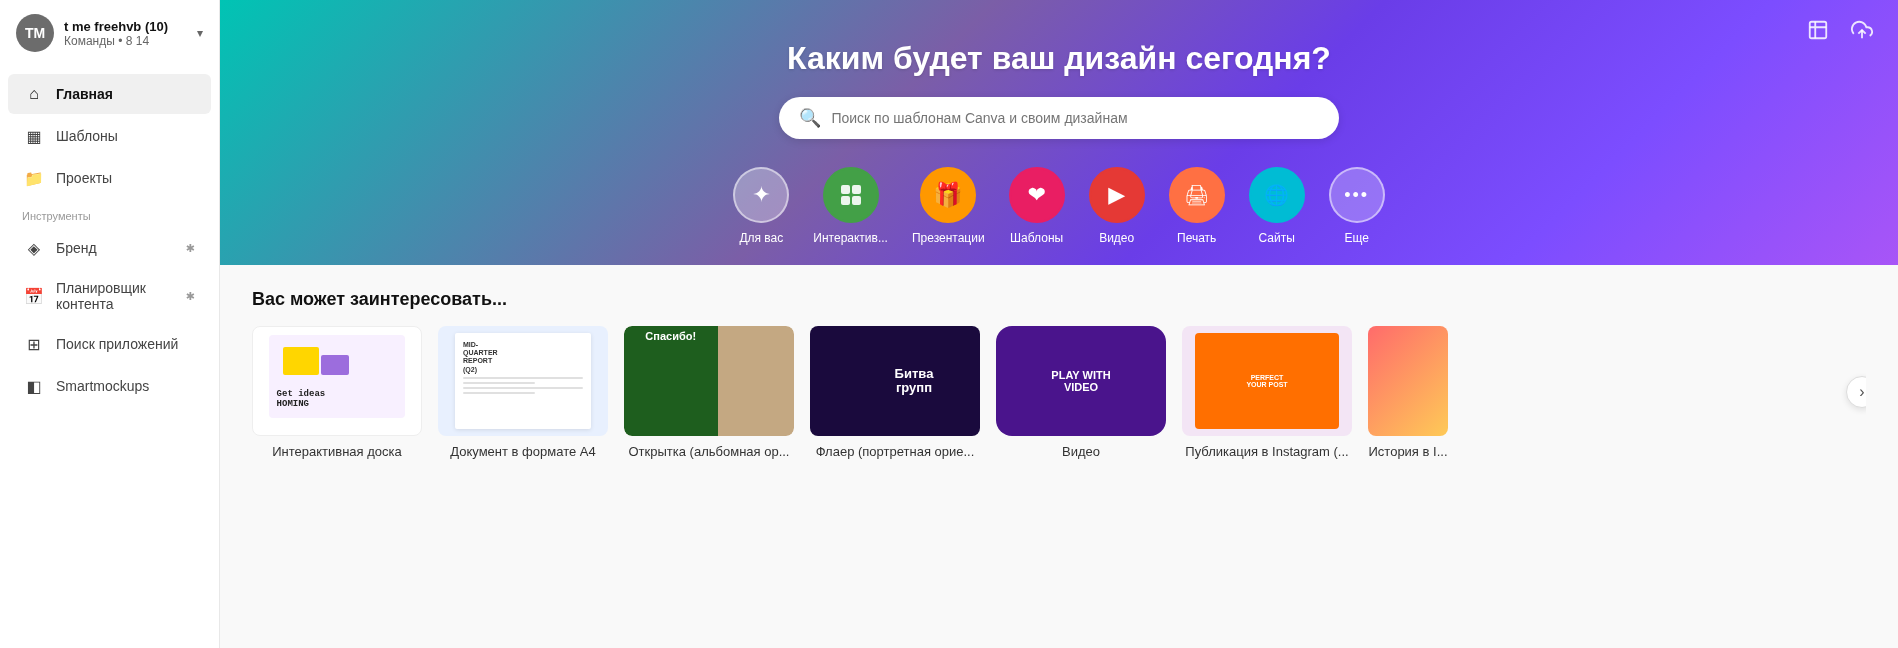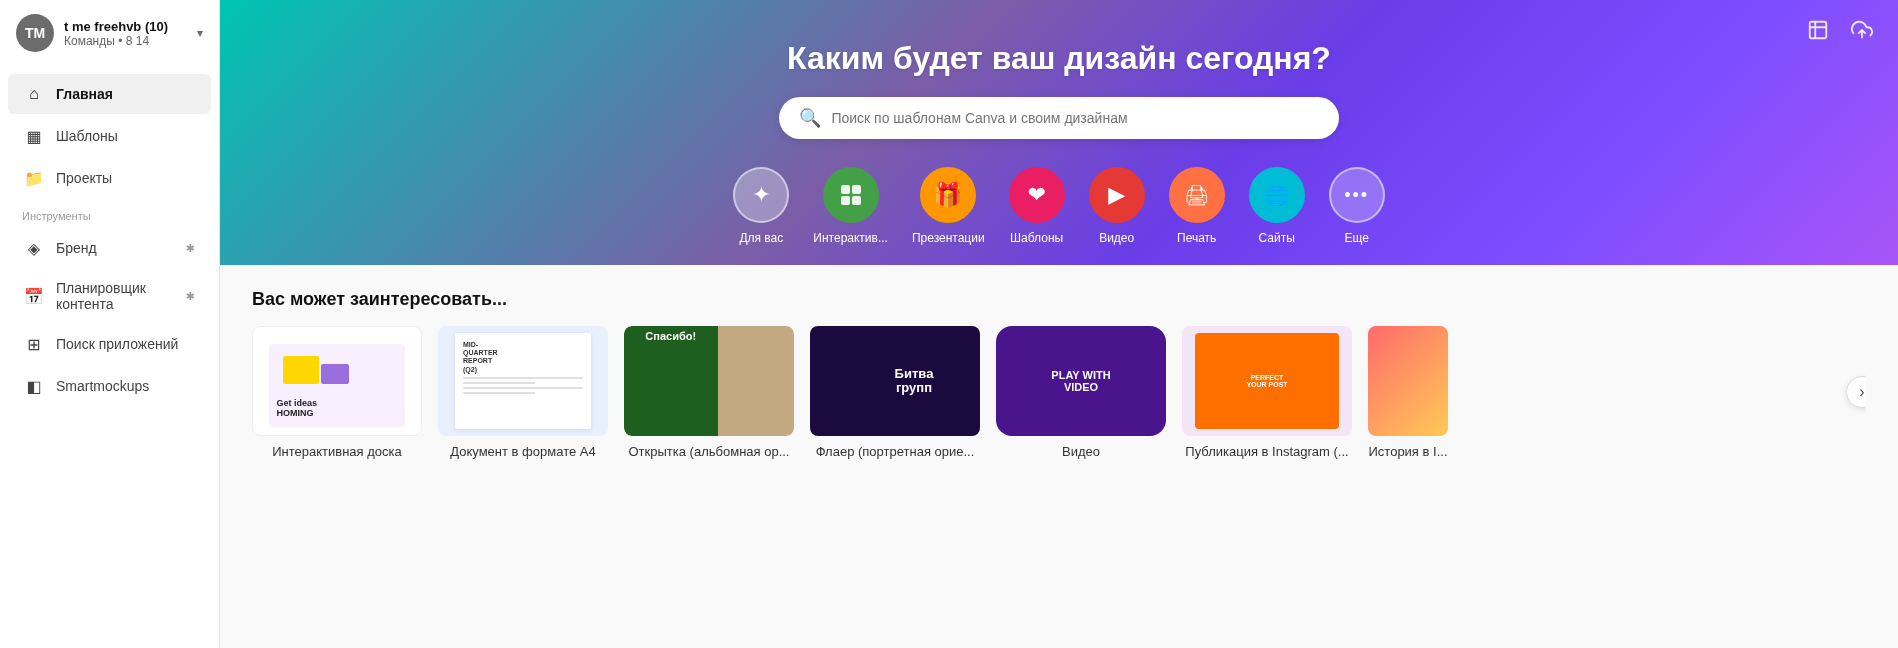--- a/index.html
+++ b/index.html
@@ -250,23 +250,24 @@
 
     
     .thumb-whiteboard {
       background: #fff;
       border: 1px solid #eee;
     }
     .thumb-whiteboard-inner {
       width: 100%;
       height: 100%;
       display: flex;
-      align-items: flex-end;
+      align-items: flex-start;
       justify-content: center;
       padding: 8px;
+      font-family: Liberation Mono, monospace;
     }
     .whiteboard-content {
       background: #f8f0ff;
       width: 90%;
       height: 90%;
       border-radius: 4px;
       display: flex;
       flex-direction: column;
       align-items: flex-start;
       justify-content: flex-end;

